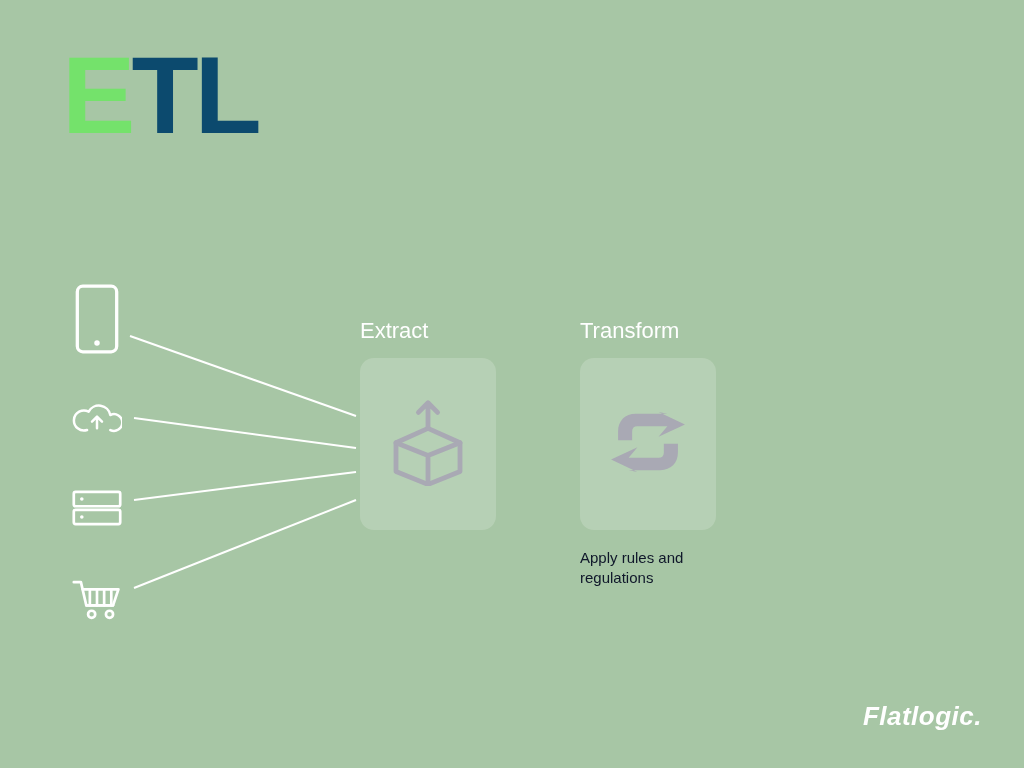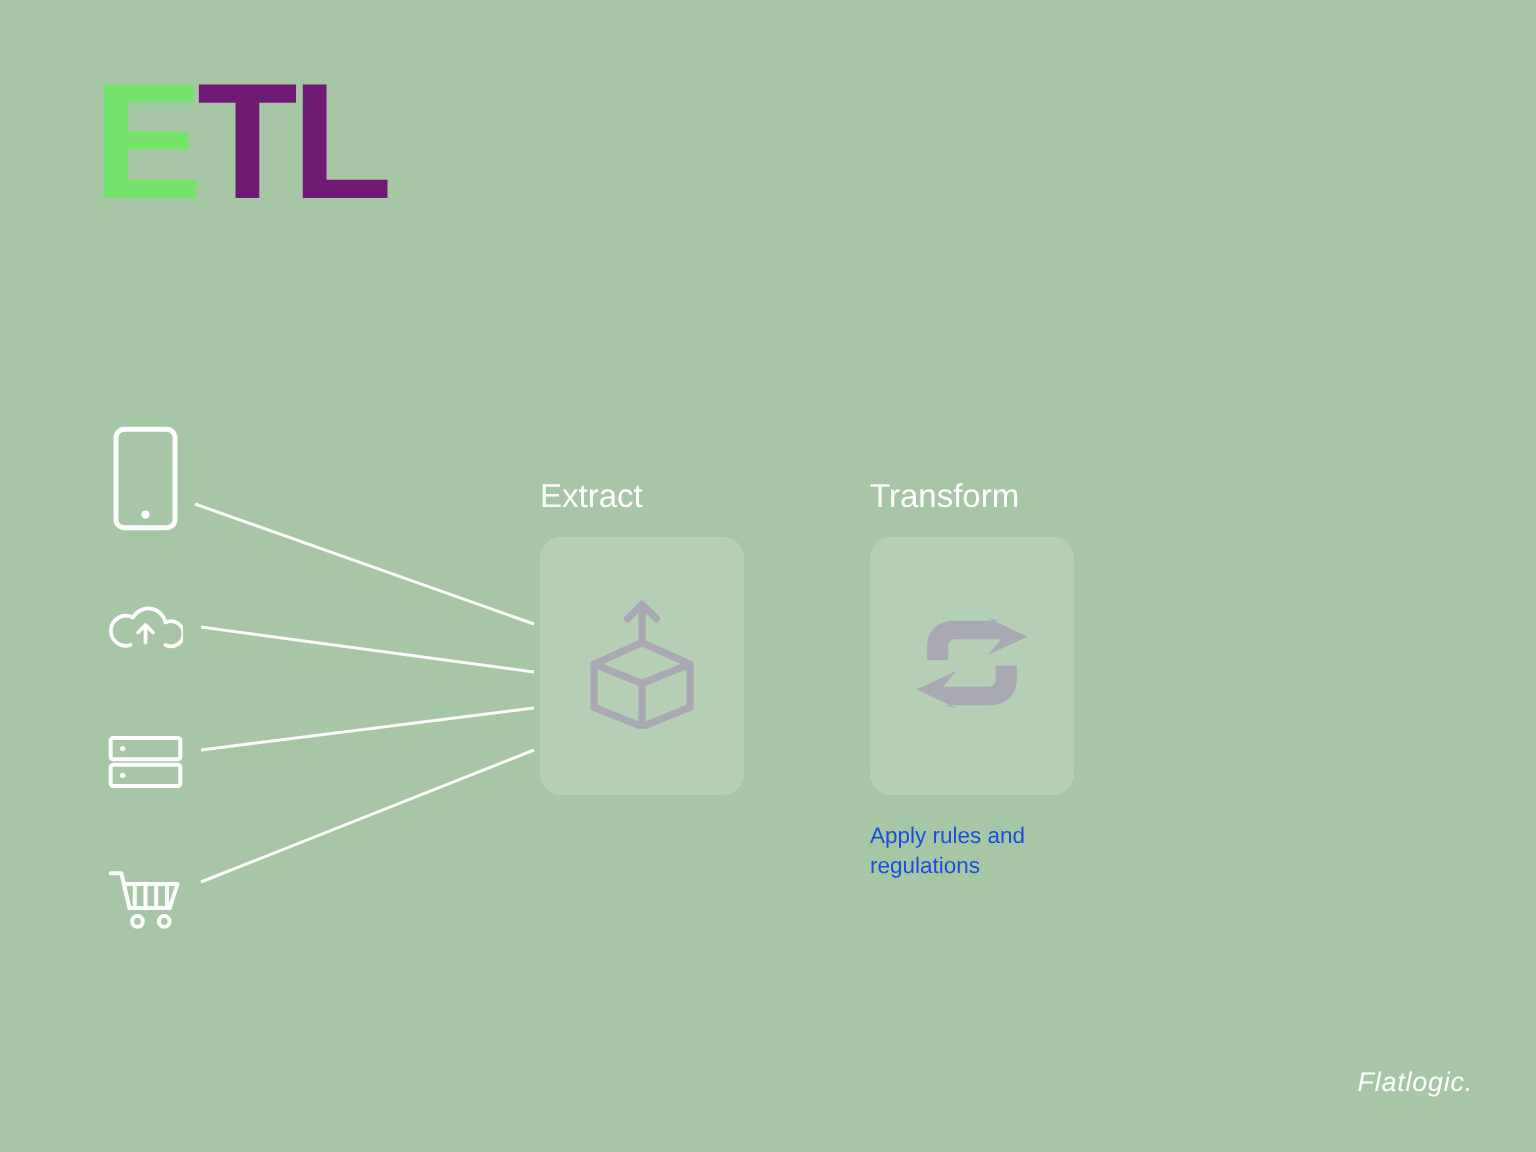--- a/index.html
+++ b/index.html
@@ -14,21 +14,21 @@
   .title {
     position: absolute;
     top: 40px;
     left: 62px;
     font-size: 110px;
     font-weight: 600;
     letter-spacing: -4px;
     line-height: 1;
   }
   .title .e { color: #74e26b; }
-  .title .tl { color: #701a75; }
+  .title .tl { color: #0c4a6e; }
 
   
   .sources {
     position: absolute;
     left: 72px;
     top: 284px;
     display: flex;
     flex-direction: column;
     gap: 46px;
   }
@@ -61,37 +61,37 @@
     width: 136px;
     height: 172px;
     background: rgba(255,255,255,0.18);
     border-radius: 14px;
     display: flex;
     align-items: center;
     justify-content: center;
   }
   .step-card svg { width: 88px; height: 88px; }
   .step-sub {
-    color: #1d4ed8;
+    color: #0f172a;
     font-size: 15px;
     font-weight: 400;
     margin-top: 18px;
     line-height: 1.35;
   }
   .step { display: flex; flex-direction: column; align-items: flex-start; }
   .steps-row .step { position: relative; top: -38px; }
 
   
   .brand {
     position: absolute;
     right: 42px;
     bottom: 36px;
     color: #ffffff;
-    font-size: 18px;
-    font-weight: 400;
+    font-size: 26px;
+    font-weight: 700;
     font-style: italic;
     letter-spacing: 0.5px;
   }
 </style>
 </head>
 <body>
 
 <div class="title">
   <span class="e">E</span><span class="tl">TL</span>
 </div>

